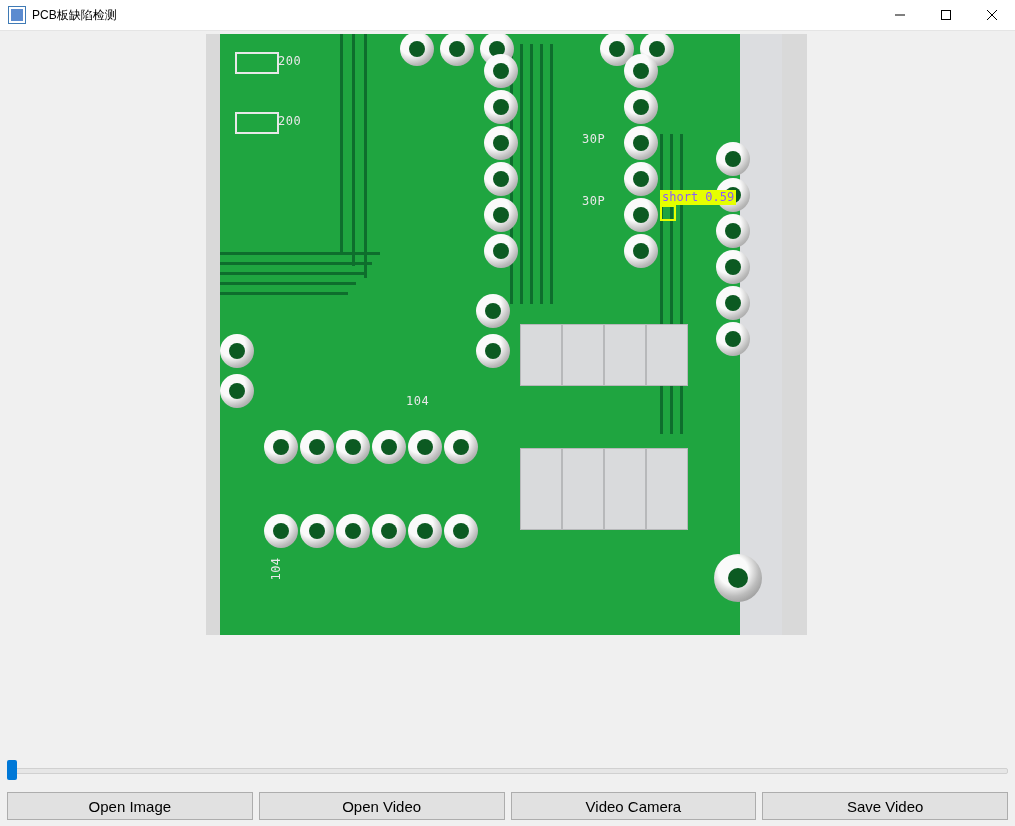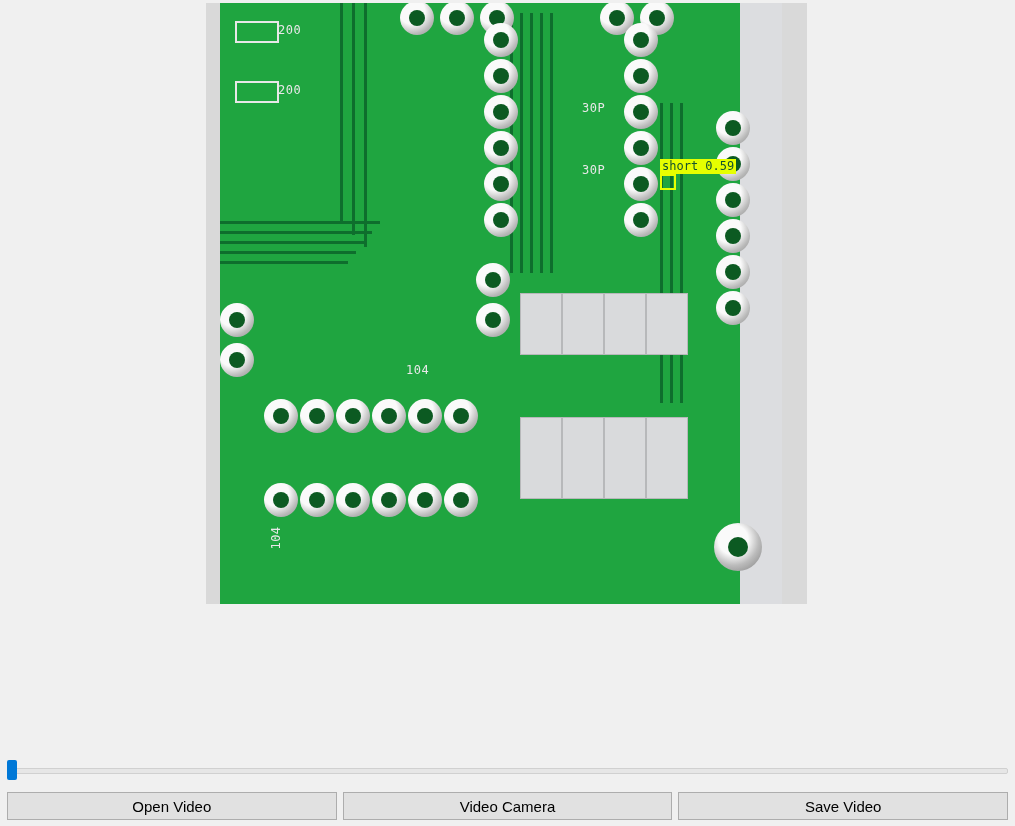--- a/index.html
+++ b/index.html
@@ -19,34 +19,55 @@
   .pcb{position:absolute;left:14px;top:0;width:562px;height:601px;background:#1fa540;}
   .pcb .edge{position:absolute;right:0;top:0;width:42px;height:601px;background:#dcdde0;}
   .pad{position:absolute;border-radius:50%;background:radial-gradient(circle at 35% 30%,#fafafa 0 40%,#b9b9b9 70%,#8a8a8a 100%);}
   .pad.big{width:34px;height:34px;}
   .pad.big:after{content:"";position:absolute;left:9px;top:9px;width:16px;height:16px;border-radius:50%;background:#0c5a22;}
   .chipslot{position:absolute;background:#d9dadc;border:1px solid #b7b8ba;}
   .silklabel{position:absolute;color:#e8e8e8;font-size:12px;font-family:monospace;letter-spacing:.5px;}
   .silkbox{position:absolute;border:2px solid #e8e8e8;}
   .trace{position:absolute;background:#0e6e2d;}
   .detbox{position:absolute;border:2px solid #e6ff00;}
-  .detlabel{position:absolute;background:#e6ff00;color:#14532d;font-size:12px;font-family:monospace;padding:0 2px;line-height:15px;white-space:nowrap;text-align:right;}
+  .detlabel{position:absolute;background:#e6ff00;color:#8b5cf6;font-size:12px;font-family:monospace;padding:0 2px;line-height:15px;white-space:nowrap;text-align:right;}
   
   .slider{position:absolute;left:7px;right:7px;bottom:44px;height:24px;}
   .slider .track{position:absolute;left:0;right:0;top:10px;height:4px;background:#e6e6e6;border:1px solid #d0d0d0;border-radius:2px;}
   .slider .thumb{position:absolute;left:0;top:2px;width:10px;height:20px;background:#0078d7;border-radius:2px;}
   
   .btnrow{position:absolute;left:7px;right:7px;bottom:6px;height:28px;display:flex;gap:6px;}
   .btnrow button{flex:1 1 0;background:#e1e1e1;border:1px solid #adadad;font-size:15px;font-family:inherit;cursor:pointer;}
 </style>
 </head>
 <body>
 
 <div class="window">
 
+  <div class="titlebar">
+    <div class="app-icon"></div>
+    <div class="title">PCB板缺陷检测</div>
+    <div class="spacer"></div>
+    <div class="winbtn">
+      <svg viewBox="0 0 10 10">
+          <line x1="0" y1="5" x2="10" y2="5"></line>
+        </svg>
+    </div>
+    <div class="winbtn">
+      <svg viewBox="0 0 10 10">
+          <rect x="0.5" y="0.5" width="9" height="9"></rect>
+        </svg>
+    </div>
+    <div class="winbtn close">
+      <svg viewBox="0 0 10 10">
+          <line x1="0" y1="0" x2="10" y2="10"></line>
+          <line x1="10" y1="0" x2="0" y2="10"></line>
+        </svg>
+    </div>
+  </div>
 
   <div class="client">
 
     <div class="imgframe">
       <div class="pcb">
         <div class="edge"></div>
 
         <div class="trace" style="left:0;top:218px;width:160px;height:3px;"></div>
         <div class="trace" style="left:0;top:228px;width:152px;height:3px;"></div>
         <div class="trace" style="left:0;top:238px;width:144px;height:3px;"></div>
@@ -135,19 +156,20 @@
         <div class="detlabel" style="left:440px;top:156px;">short 0.59</div>
       </div>
     </div>
 
     <div class="slider">
       <div class="track"></div>
       <div class="thumb"></div>
     </div>
 
     <div class="btnrow">
+      <button>Open Image</button>
       <button>Open Video</button>
       <button>Video Camera</button>
       <button>Save Video</button>
     </div>
 
   </div>
 </div>
 
 </body></html>

